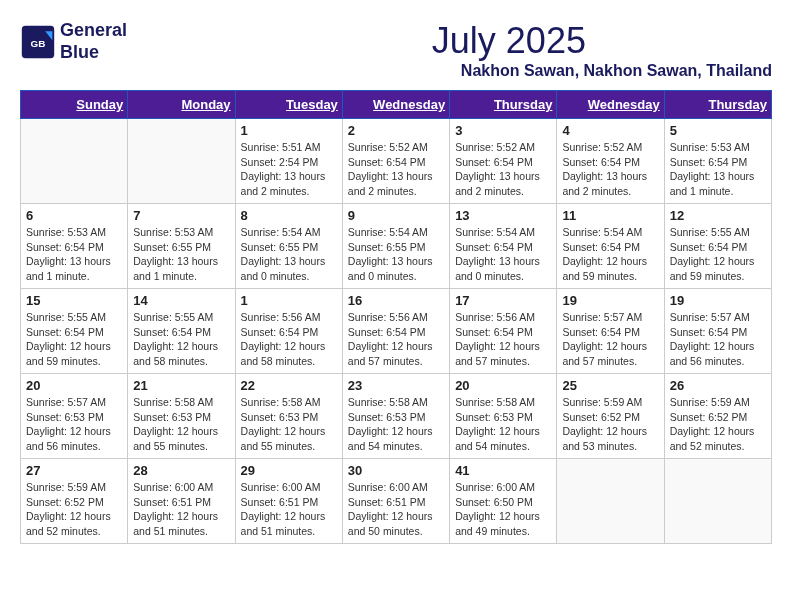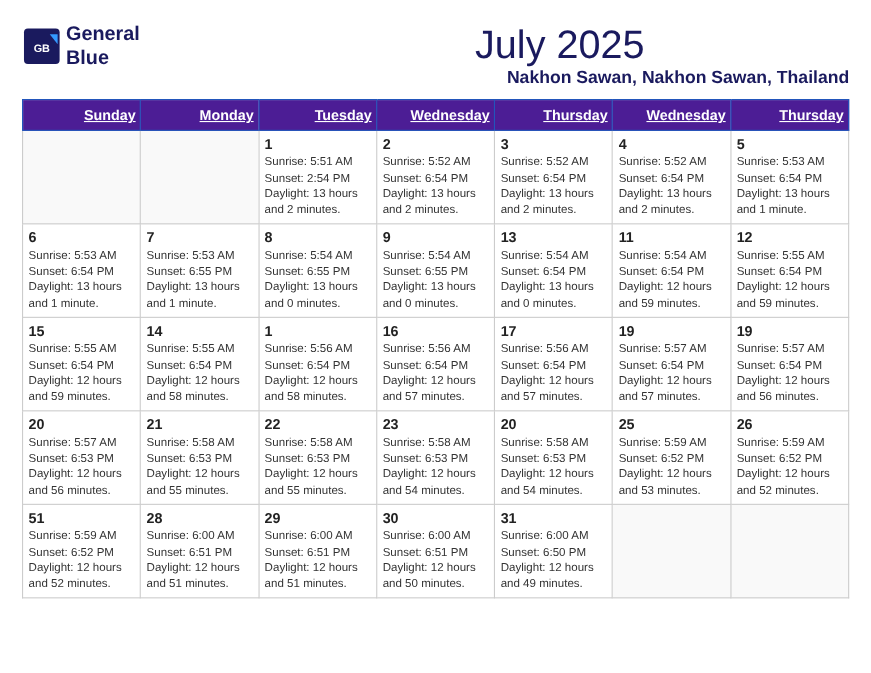--- a/index.html
+++ b/index.html
@@ -283,21 +283,21 @@
         </td>
         <td>
           <span class="day-number">26</span>
           <div class="day-info" style="white-space: pre-line;">Sunrise: 5:59 AM
 Sunset: 6:52 PM
 Daylight: 12 hours and 52 minutes.</div>
         </td>
       </tr>
       <tr class="week-row">
         <td>
-          <span class="day-number">51</span>
+          <span class="day-number">27</span>
           <div class="day-info" style="white-space: pre-line;">Sunrise: 5:59 AM
 Sunset: 6:52 PM
 Daylight: 12 hours and 52 minutes.</div>
         </td>
         <td>
           <span class="day-number">28</span>
           <div class="day-info" style="white-space: pre-line;">Sunrise: 6:00 AM
 Sunset: 6:51 PM
 Daylight: 12 hours and 51 minutes.</div>
         </td>
@@ -307,21 +307,21 @@
 Sunset: 6:51 PM
 Daylight: 12 hours and 51 minutes.</div>
         </td>
         <td>
           <span class="day-number">30</span>
           <div class="day-info" style="white-space: pre-line;">Sunrise: 6:00 AM
 Sunset: 6:51 PM
 Daylight: 12 hours and 50 minutes.</div>
         </td>
         <td>
-          <span class="day-number">31</span>
+          <span class="day-number">41</span>
           <div class="day-info" style="white-space: pre-line;">Sunrise: 6:00 AM
 Sunset: 6:50 PM
 Daylight: 12 hours and 49 minutes.</div>
         </td>
         <td class="empty"></td>
         <td class="empty"></td>
       </tr>
     </tbody>
 </table>
 

